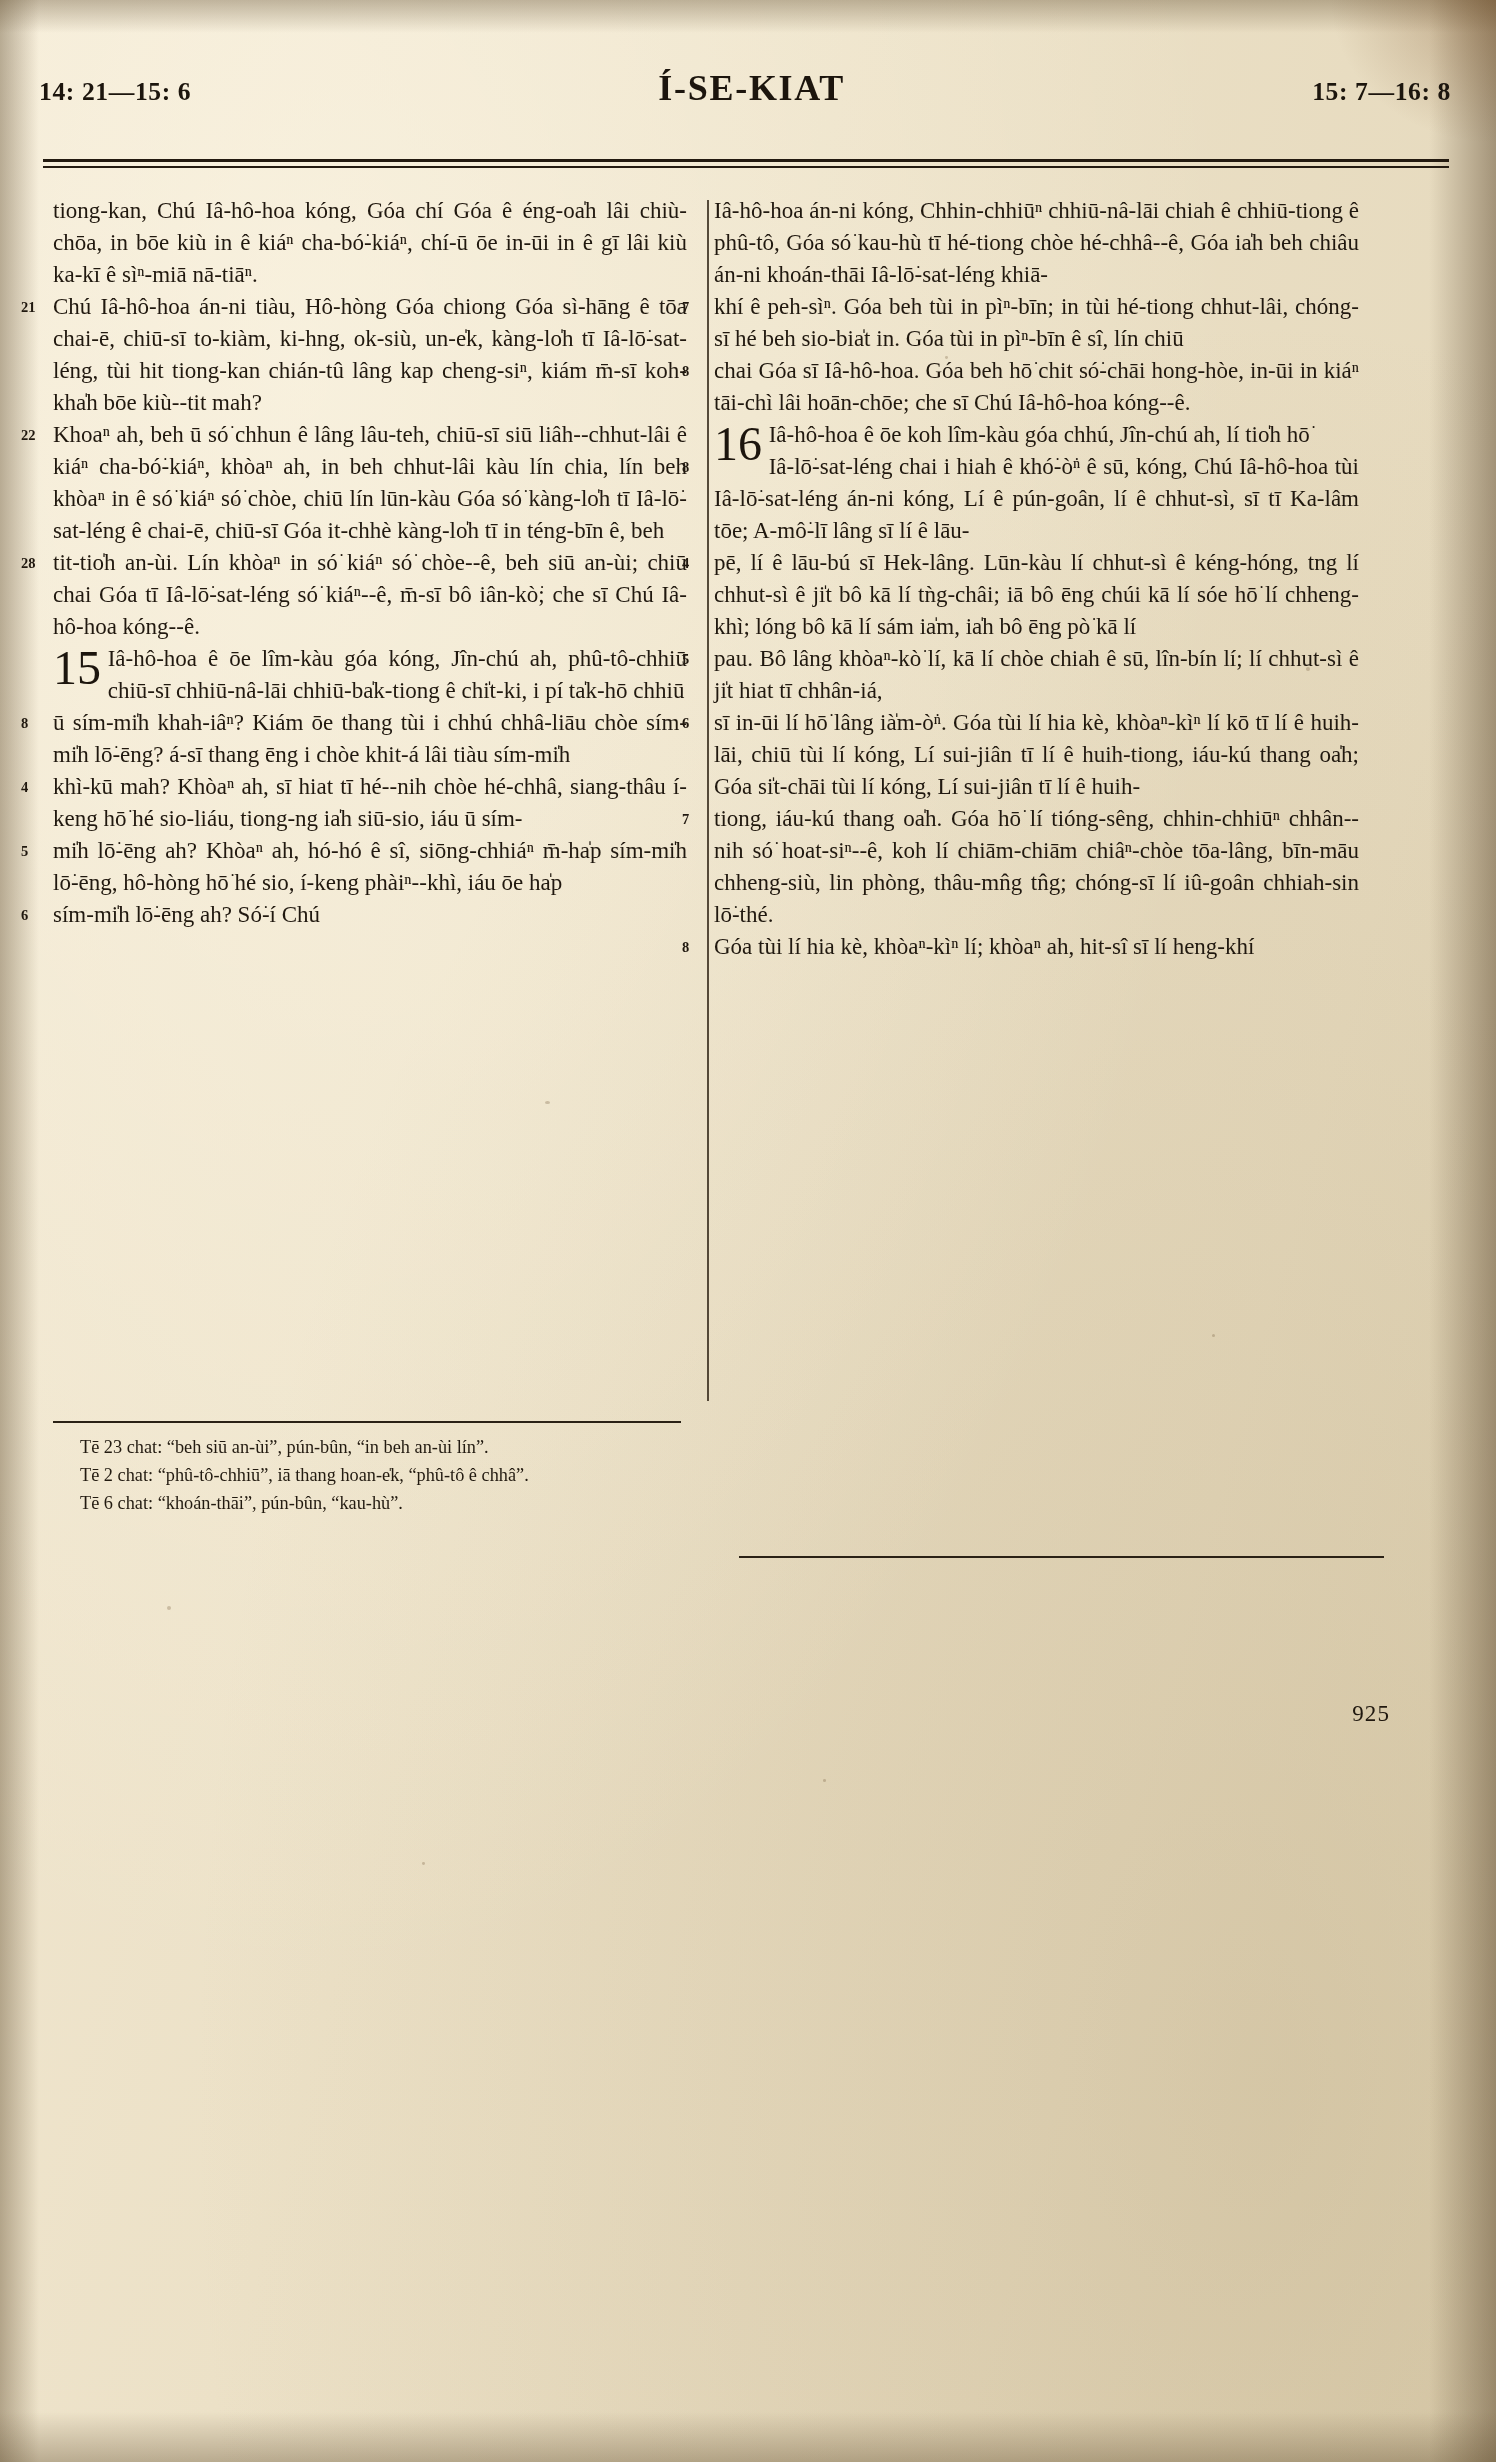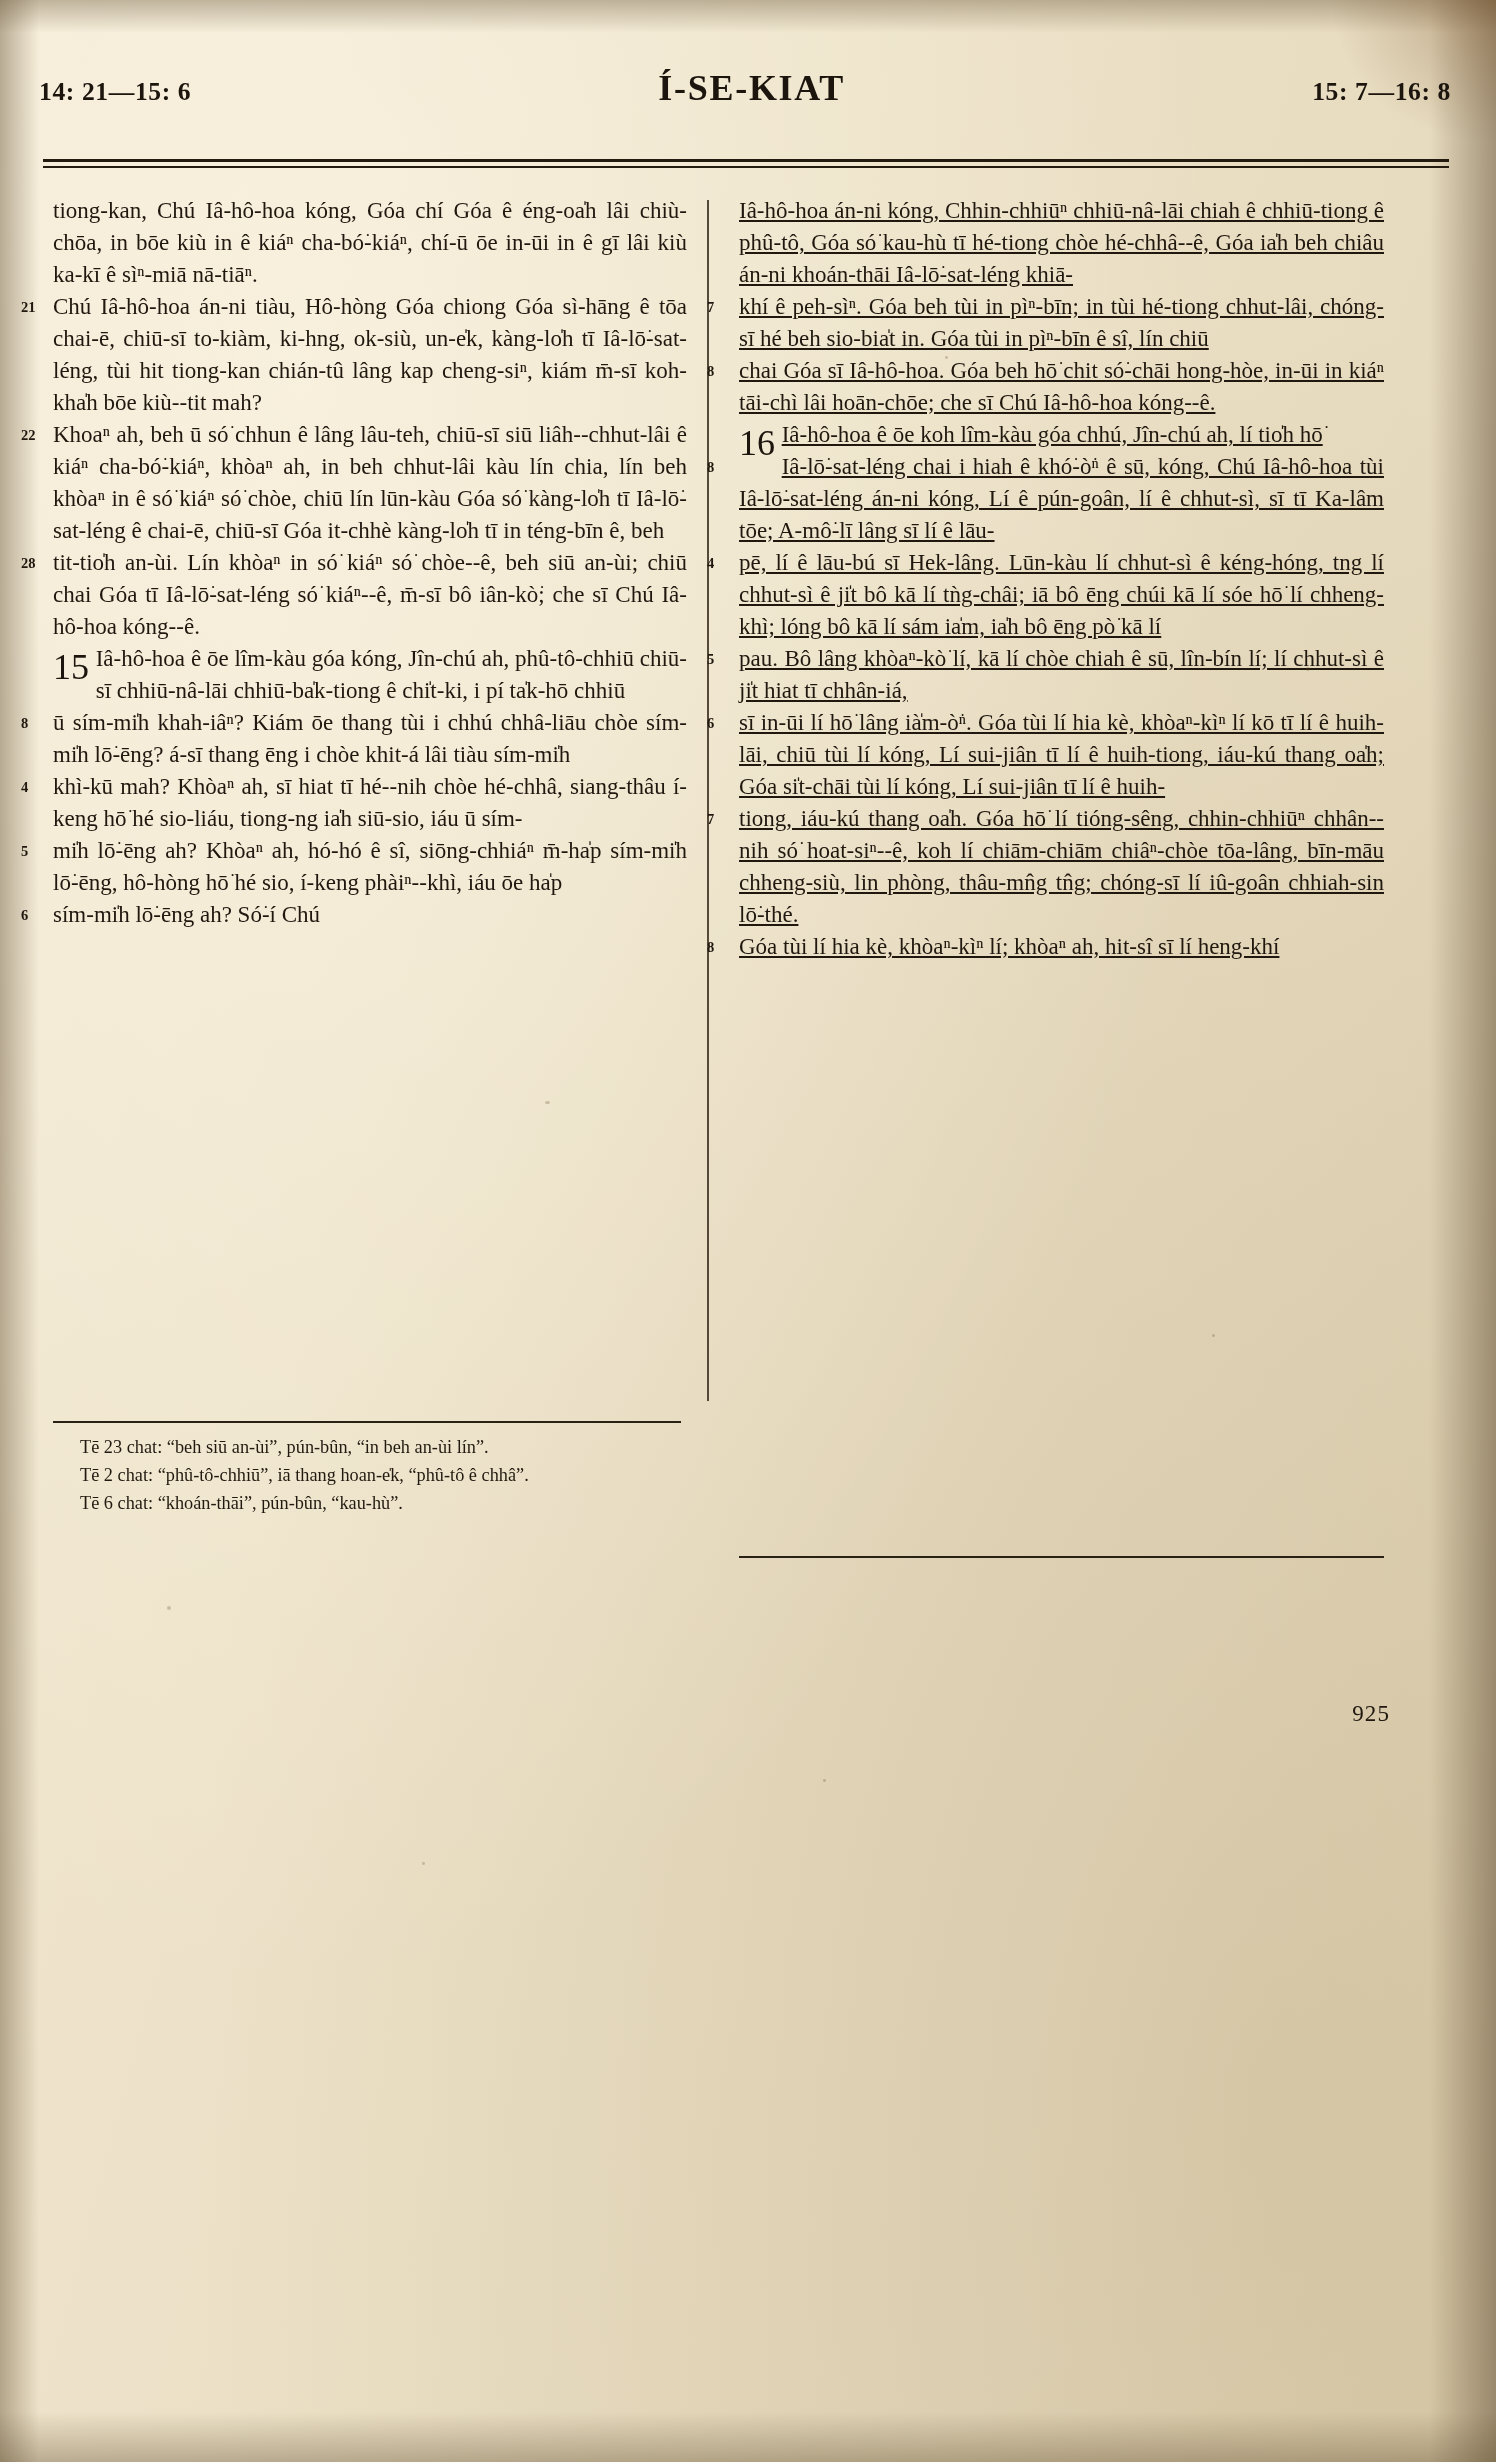--- a/index.html
+++ b/index.html
@@ -87,21 +87,21 @@
     position: absolute;
     top: 195px;
     font-size: 23px;
     line-height: 32px;
     color: #20180f;
     text-align: justify;
     text-justify: inter-word;
     hyphens: none;
   }
   .col-left  { left: 53px;  width: 634px; }
-  .col-right { left: 739px; width: 645px; text-decoration: underline; }
+  .col-right { left: 714px; width: 645px; }
 
   .divider {
     position: absolute;
     left: 707px;
     top: 200px;
     width: 2.2px;
     height: 1201px;
     background: #3a2e1e;
     opacity: .85;
   }
@@ -117,21 +117,21 @@
     vertical-align: 6.7px;
     margin-right: 3.3px;
     position: absolute;
     left: -32px;
     color: #20180f;
   }
 
   
   .chapnum {
     float: left;
-    font-size: 36px;
+    font-size: 48px;
     line-height: 43px;
     font-weight: normal;
     margin: 3.3px 6.7px 0 0;
     color: #1c150d;
   }
 
   
   .fn-rule {
     position: absolute;
     height: 2.2px;

